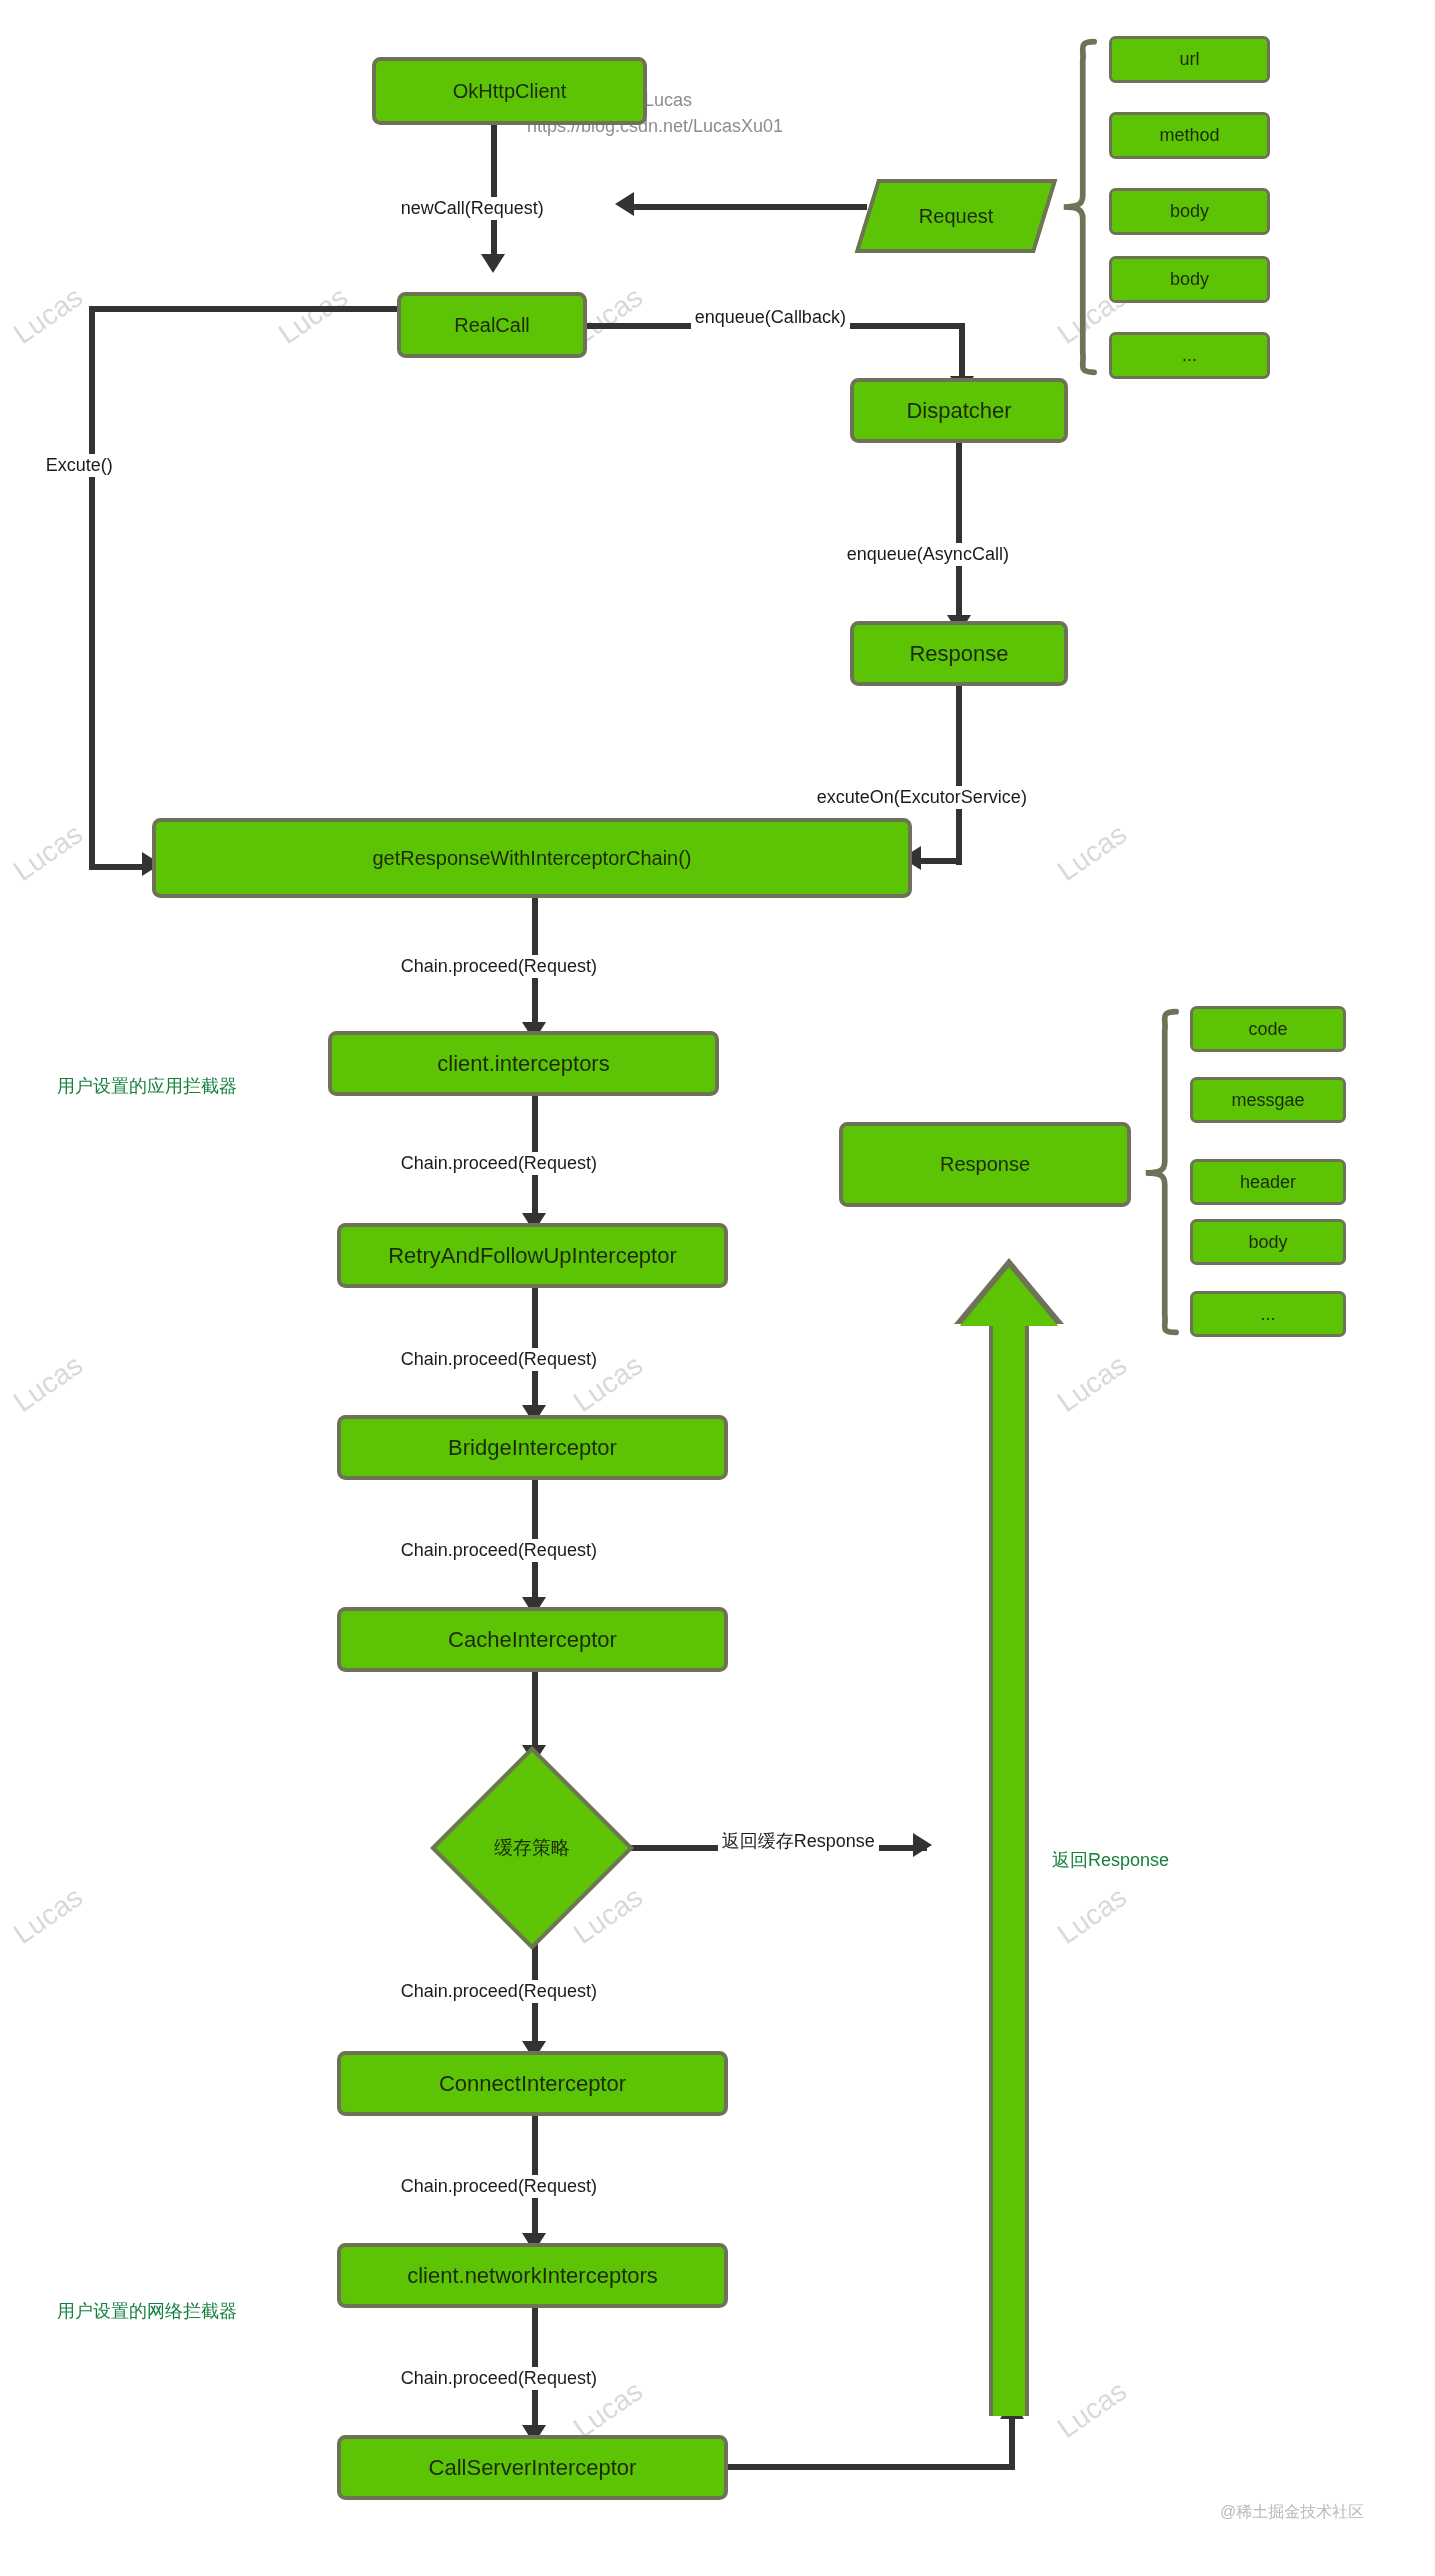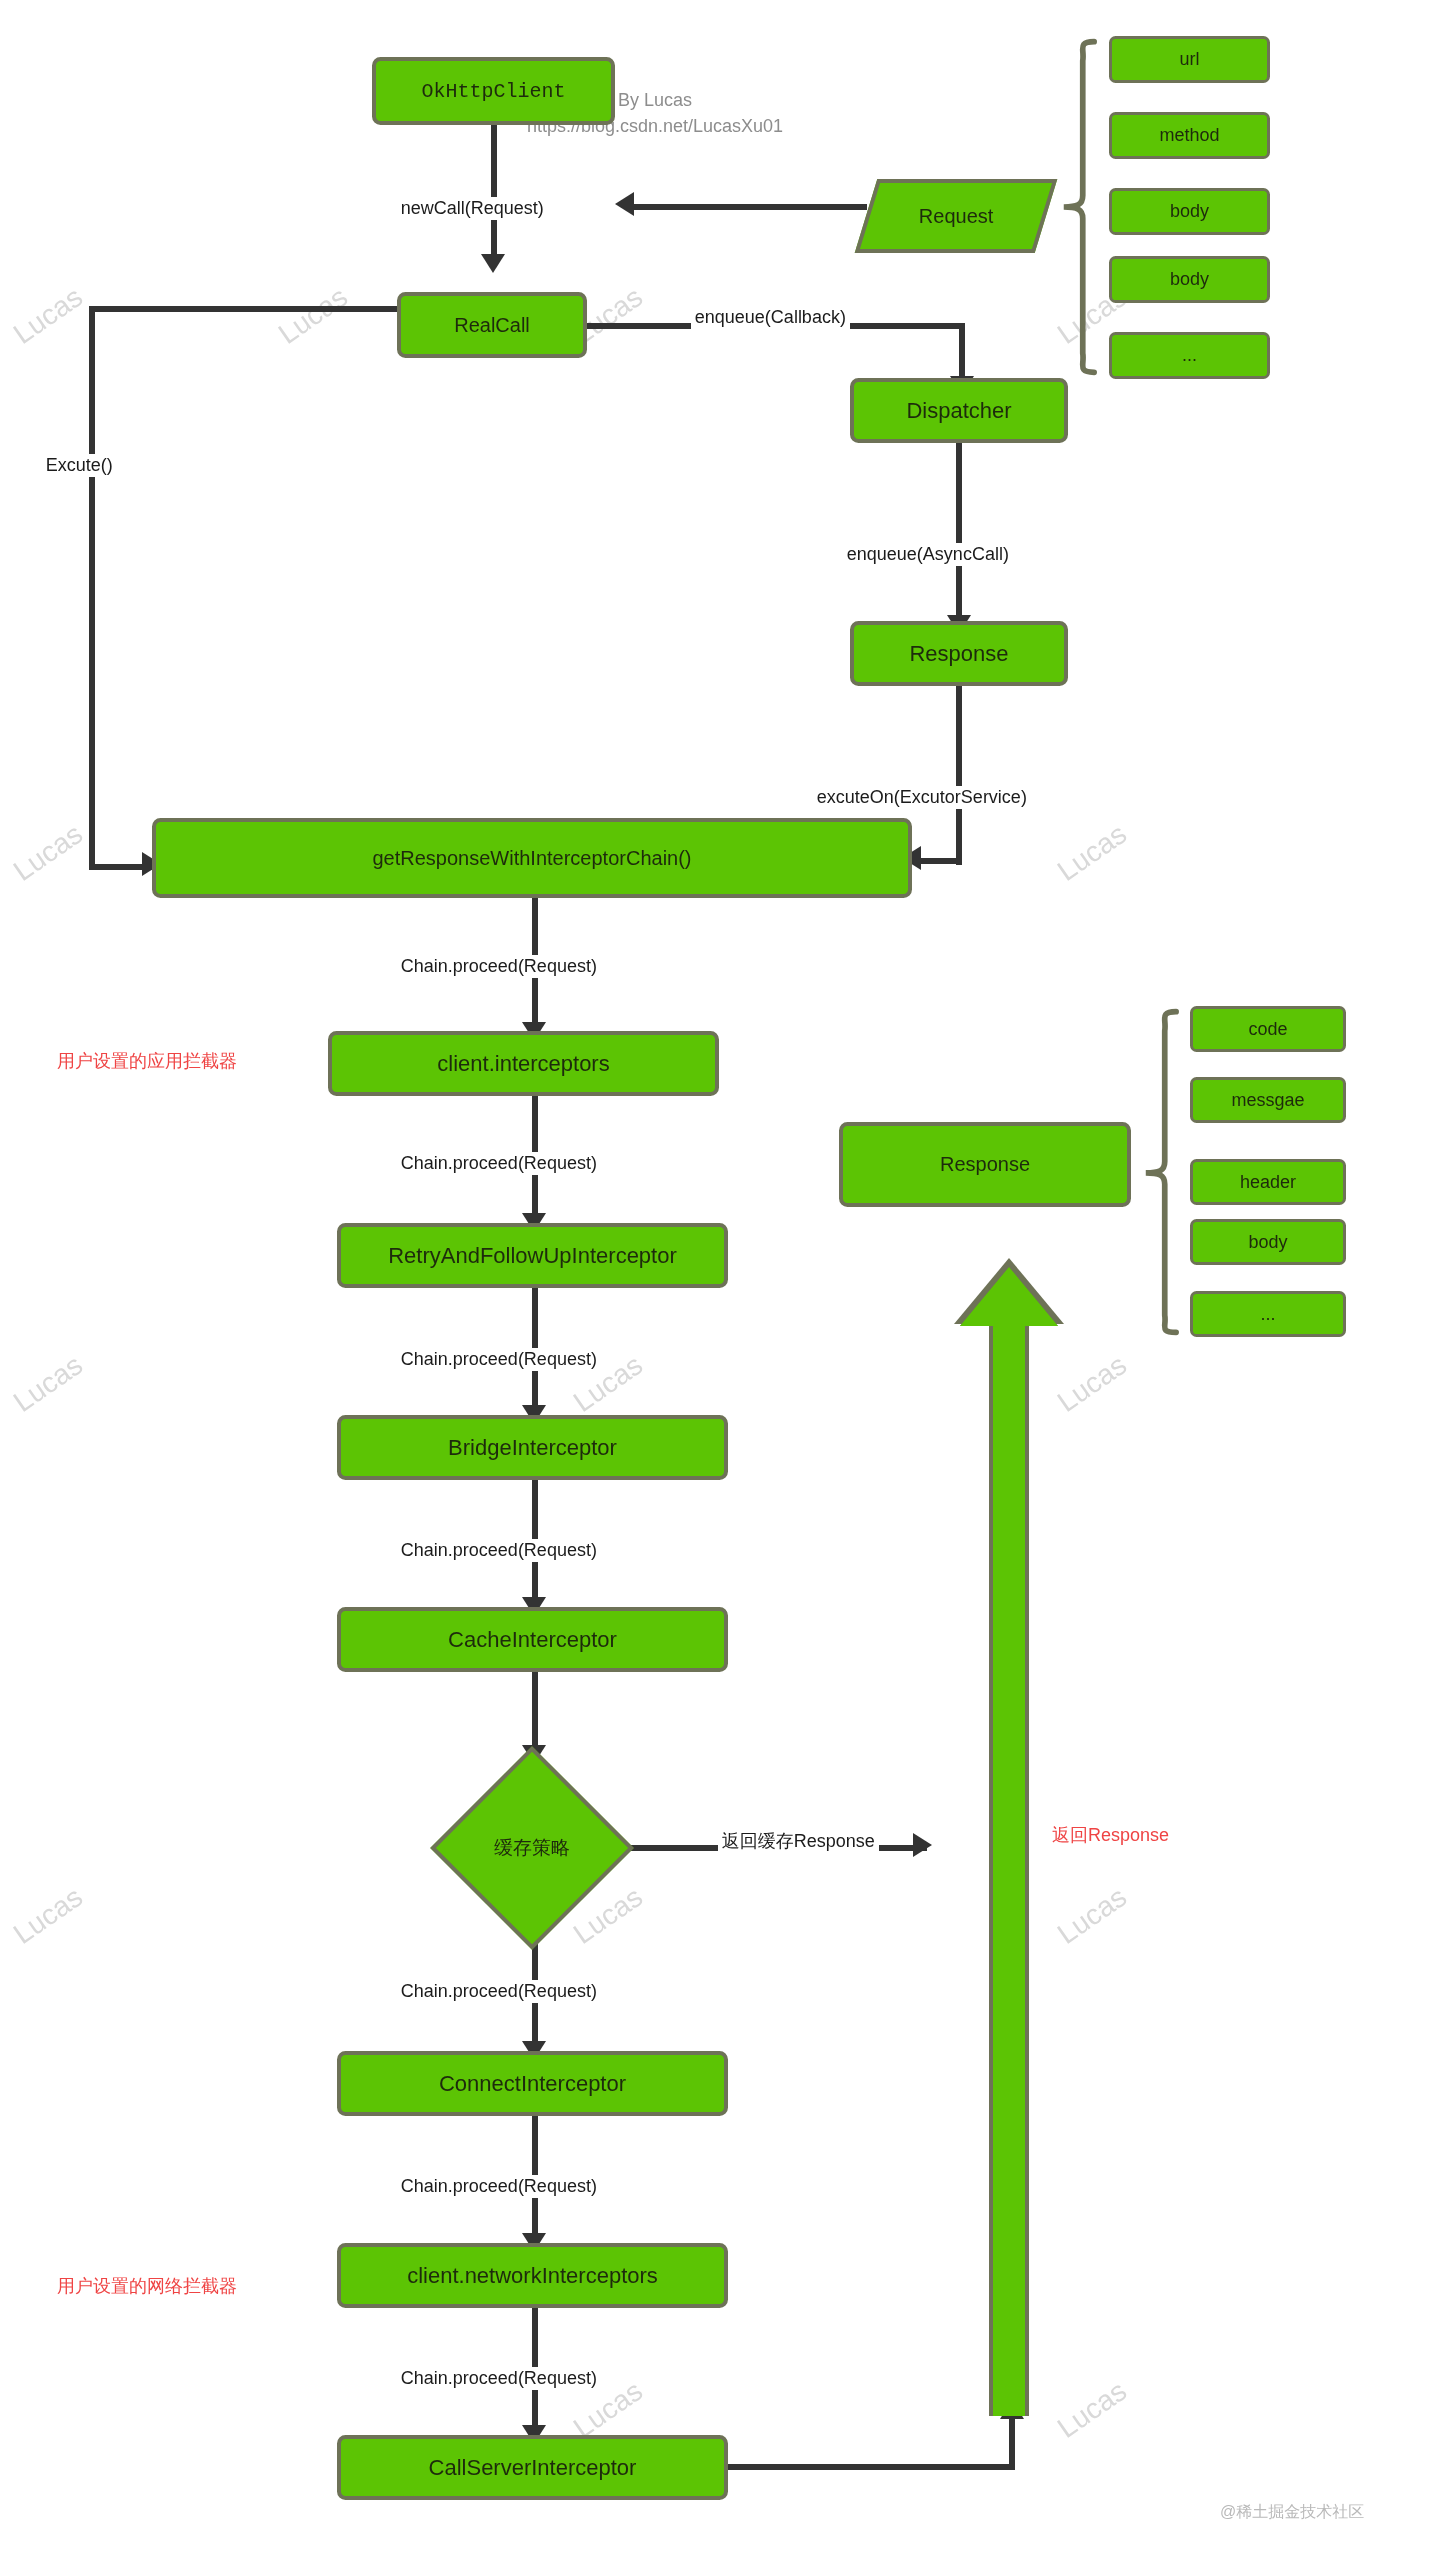--- a/index.html
+++ b/index.html
@@ -74,23 +74,24 @@
     font-size:18px;
     color:#1b1b1b;
     background:#ffffff;
     padding:0.9px 3.8px;
     white-space:nowrap;
     z-index:5;
   }
   .annot{
     position:absolute;
     font-size:18px;
-    color:#ef4444;
-    white-space:nowrap;
-    z-index:5;
+    color:#15803d;
+    white-space:nowrap;
+    z-index:5;
+    margin-top:25px;
   }
   .credit{
     position:absolute;
     font-size:18px;
     color:#8d8d8d;
     text-align:center;
     white-space:nowrap;
     z-index:5;
     line-height:1.35;
   }
@@ -155,21 +156,21 @@
   <div class="wm" style="left:1054px;top:1367px;">Lucas</div>
   <div class="wm" style="left:9.5px;  top:1899px;">Lucas</div>
   <div class="wm" style="left:570px; top:1899px;">Lucas</div>
   <div class="wm" style="left:1054px;top:1899px;">Lucas</div>
   <div class="wm" style="left:1054px;top:2393px;">Lucas</div>
   <div class="wm" style="left:570px; top:2393px;">Lucas</div>
 
   <div class="credit" style="left:655px; top:88px; width:323px; transform:translateX(-50%);">By Lucas</div>
   <div class="credit" style="left:655px; top:114px; width:380px; transform:translateX(-50%);">https://blog.csdn.net/LucasXu01</div>
 
-  <div class="node big" style="left:372px; top:57px; width:243px; height:68px;font-family:Liberation Mono, monospace;">OkHttpClient</div>
+  <div class="node big" style="left:372px; top:57px; width:275px; height:68px;">OkHttpClient</div>
 
   <div class="ln lnv" style="left:491px; top:125px; height:133px;"></div>
   <div class="arrow-d" style="left:481px; top:254px;"></div>
   <div class="elabel" style="left:397px; top:197px;">newCall(Request)</div>
 
   <div class="para" style="left:866px; top:179px; width:180px; height:74px;">
     <span>Request</span>
   </div>
 
   <div class="ln lnh" style="left:632px; top:204px; width:235px;"></div>

